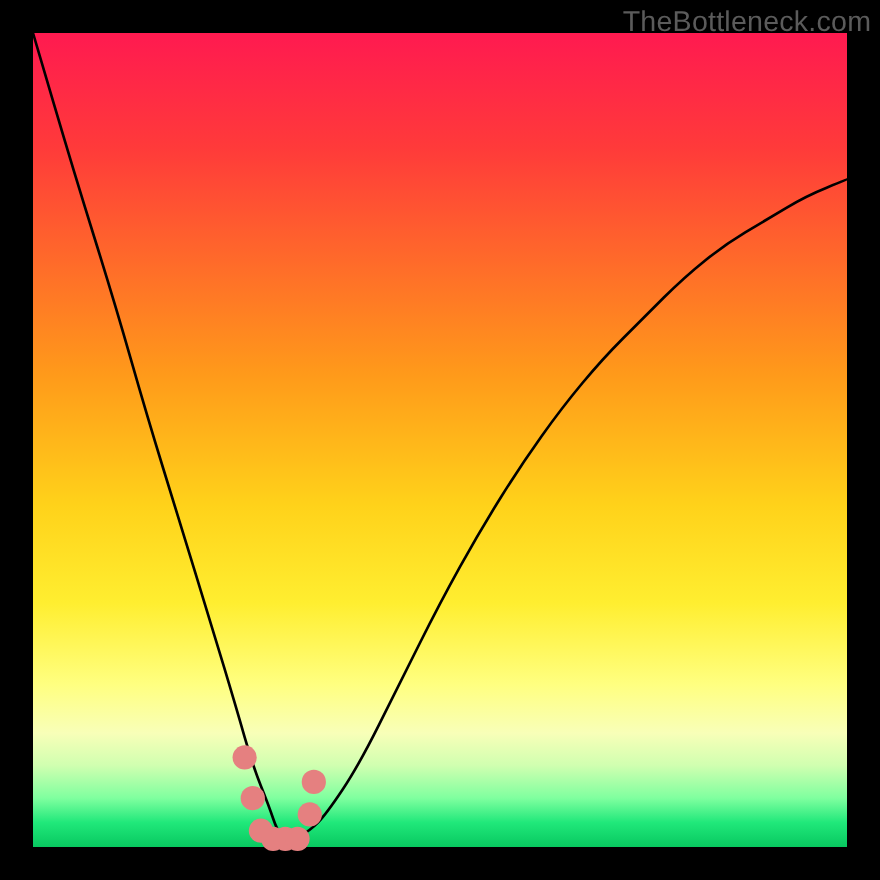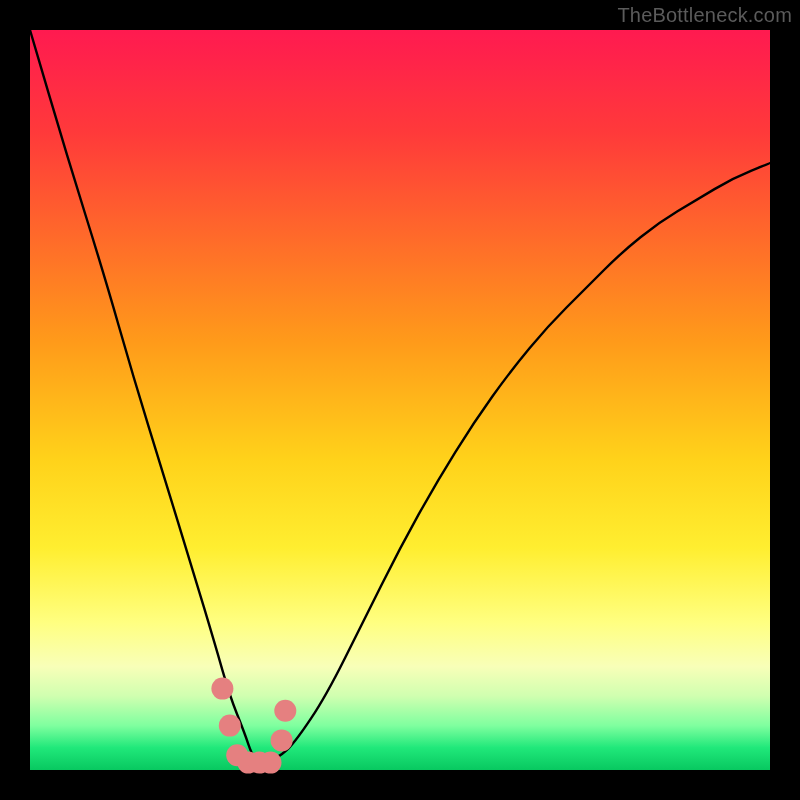--- a/index.html
+++ b/index.html
@@ -45,21 +45,21 @@
     top: 0;
     width: 740px;
     height: 740px;
     overflow: visible;
   }
   .watermark {
     position: absolute;
     top: 4px;
     right: 8px;
     color: #5b5b5b;
-    font-size: 20px;
+    font-size: 26px;
     font-weight: 500;
     letter-spacing: 0.2px;
     user-select: none;
   }
 </style>
 </head>
 <body>
 
 <div class="stage">
   <div class="watermark">TheBottleneck.com</div>

